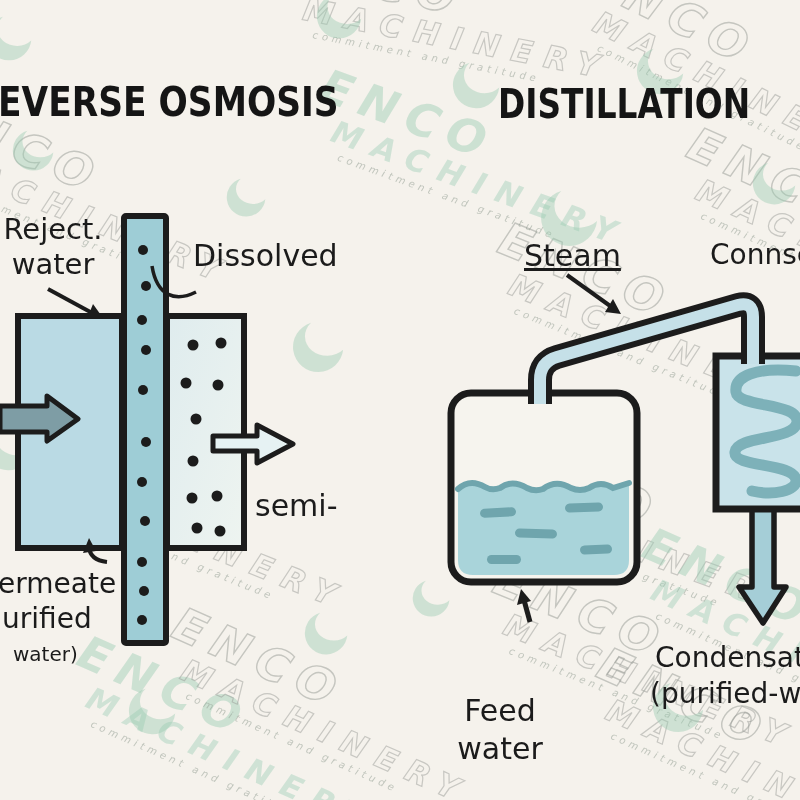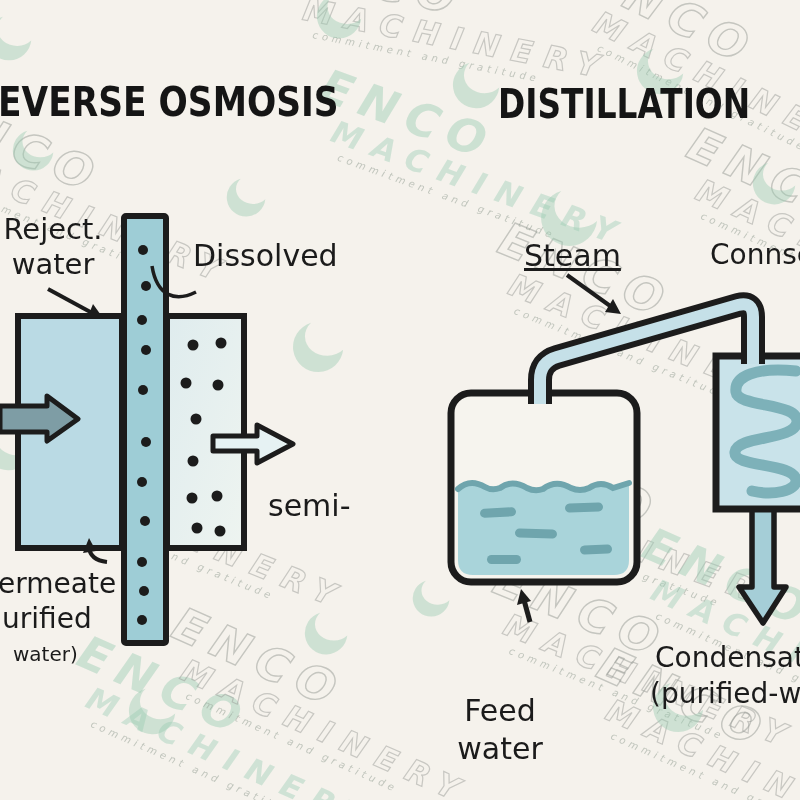--- a/index.html
+++ b/index.html
@@ -33,21 +33,21 @@
   #diagram{position:absolute;left:0;top:0;z-index:1;}
   
   .lbl{position:absolute;z-index:2;white-space:nowrap;font-size:30px;line-height:36px;color:#1b1b1b;}
   .lbl.center{text-align:center;}
   .title{position:absolute;z-index:2;font-weight:700;font-size:41px;line-height:44px;
          white-space:nowrap;color:#151515;transform-origin:left center;}
   #title-left{left:-2px;top:80px;transform:scaleX(0.84);}
   #title-right{left:498px;top:82px;transform:scaleX(0.80);}
   #lbl-reject{left:0px;top:212px;width:106px;font-size:29px;line-height:35px;}
   #lbl-dissolved{left:193px;top:238px;font-size:30px;line-height:35px;text-align:right;}
-  #lbl-semi{left:268px;top:488px;font-size:30px;line-height:36px;}
+  #lbl-semi{left:255px;top:488px;font-size:30px;line-height:36px;}
   #lbl-permeate-1{left:-2px;top:566px;font-size:28px;}
   #lbl-permeate-2{left:2px;top:601px;font-size:28px;}
   #lbl-permeate-3{left:13px;top:636px;font-size:20px;}
   #lbl-steam{left:524px;top:238px;font-size:30px;text-decoration:underline;}
   #lbl-condenser{left:710px;top:237px;font-size:28px;}
   #lbl-feed{left:425px;top:664px;width:150px;font-size:30px;line-height:38px;margin-top:28px;}
   #lbl-condensate-1{left:655px;top:640px;font-size:28px;}
   #lbl-condensate-2{left:650px;top:676px;font-size:28px;}
 </style>
 </head>

